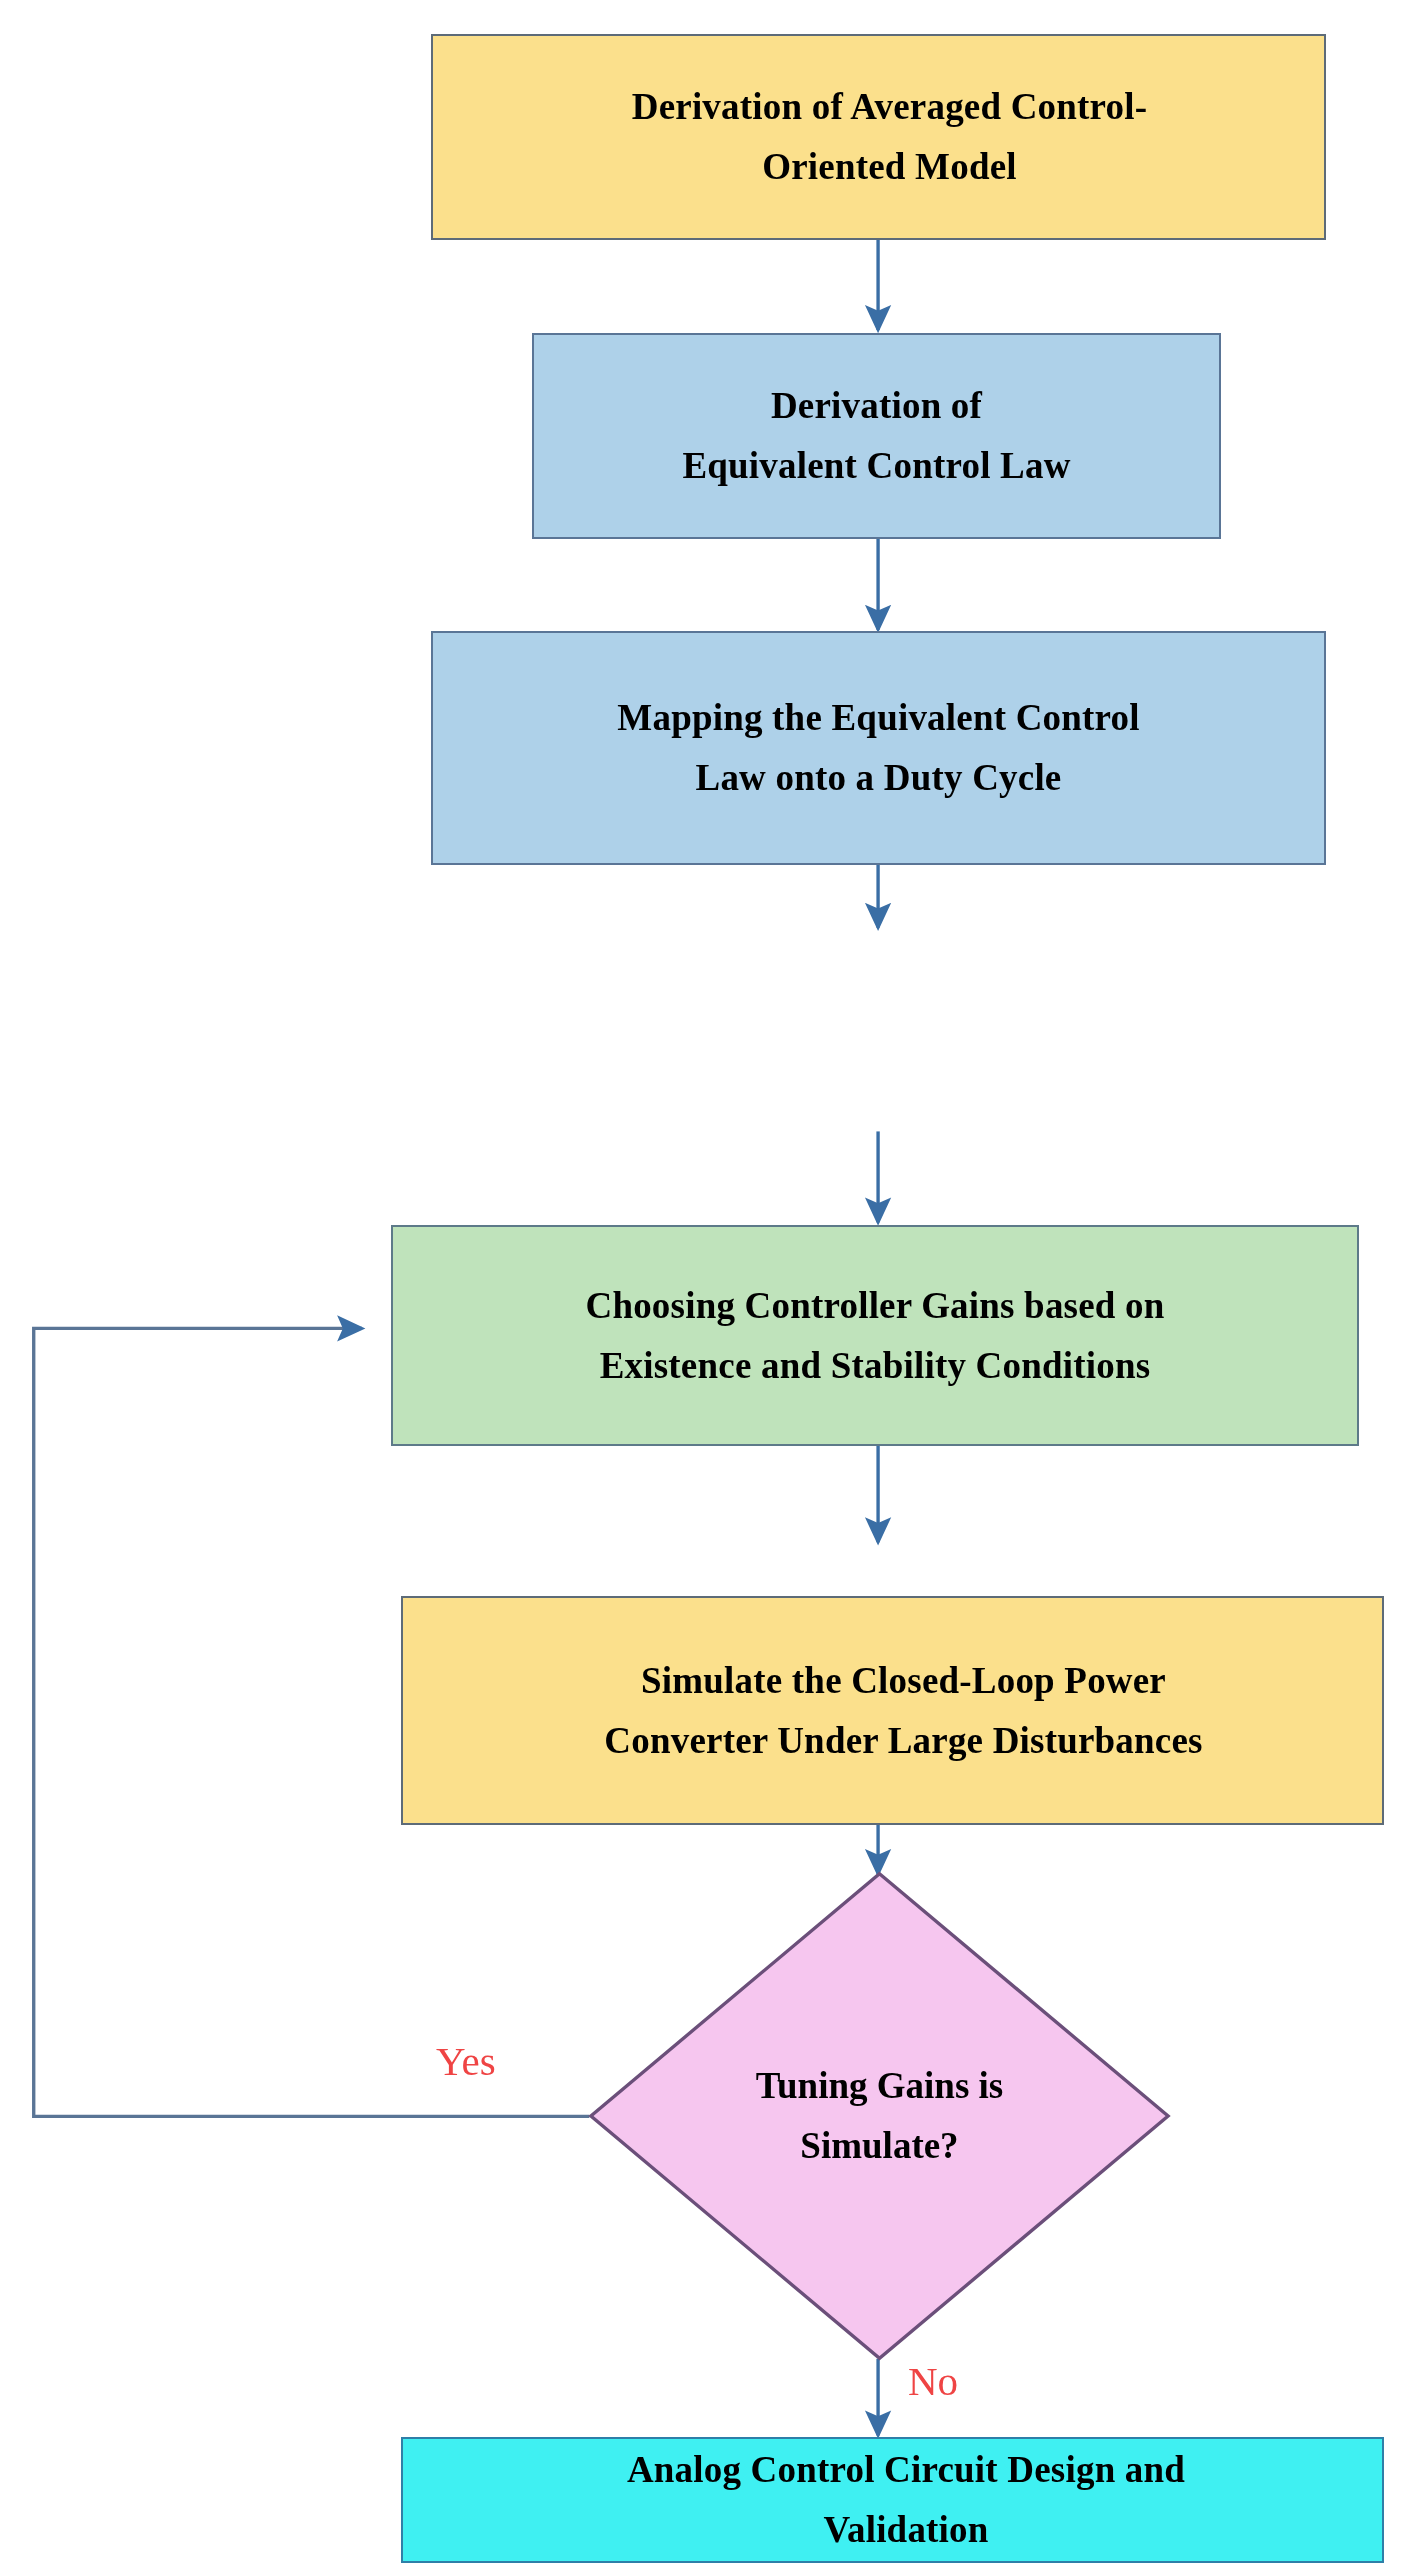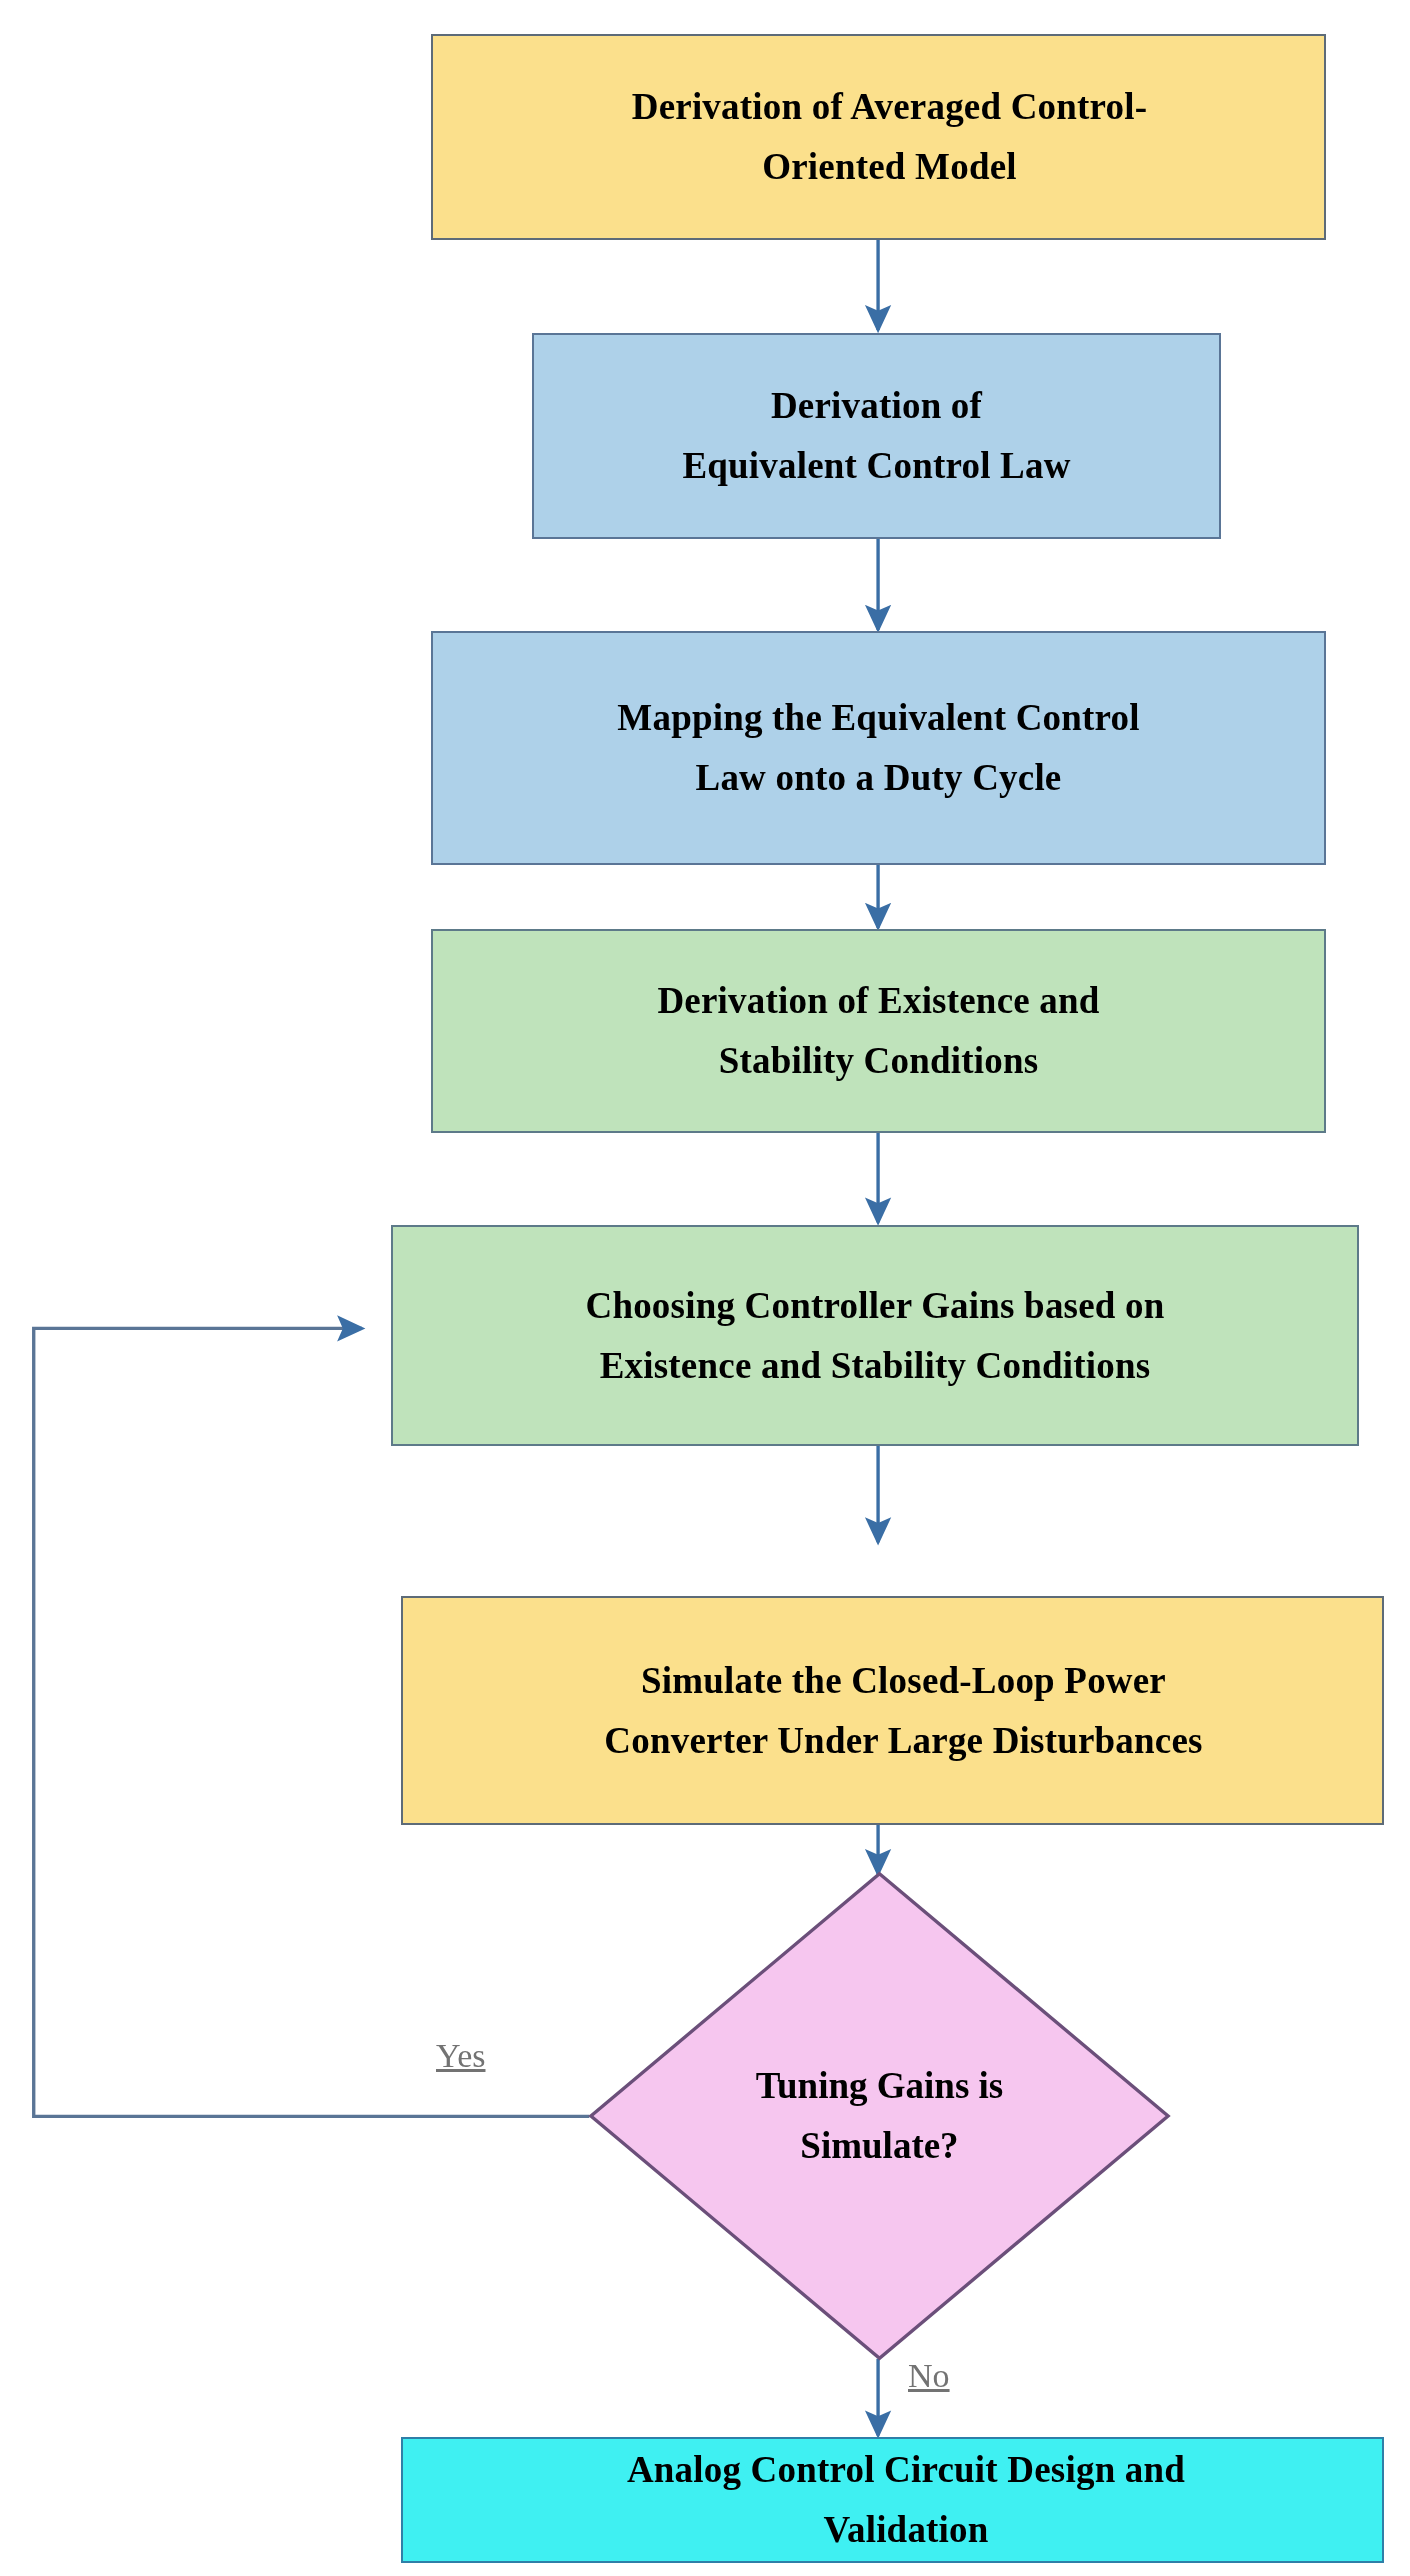--- a/index.html
+++ b/index.html
@@ -86,25 +86,24 @@
   #wires {
     position: absolute;
     left: 0;
     top: 0;
     width: 1411px;
     height: 2576px;
     pointer-events: none;
   }
   .edge-label {
     position: absolute;
-    font-size: 34px;
+    font-size: 41px;
     font-weight: normal;
-    color: #737373;
+    color: #ef4444;
     white-space: nowrap;
-    text-decoration: underline;
   }
 </style>
 </head>
 <body>
 
 <div id="canvas">
 
   <svg id="wires" viewBox="0 0 1676 3060" xmlns="http://www.w3.org/2000/svg">
     <defs>
       <marker id="arrow" markerWidth="9" markerHeight="9" refX="7.4" refY="4.5" orient="auto" markerUnits="strokeWidth">
@@ -143,26 +142,20 @@
     </span>
   </div>
 
   <div class="node theme-blue" style="left:431px; top:631px; width:895px; height:234px;">
     <span class="label">
       <span>Mapping the Equivalent Control</span><br>
       <span>Law onto a Duty Cycle</span>
     </span>
   </div>
 
-  <div class="node theme-green" style="left:431px; top:929px; width:895px; height:204px;">
-    <span class="label">
-      <span>Derivation of Existence and</span><br>
-      <span>Stability Conditions</span>
-    </span>
-  </div>
 
   <div class="node theme-green" style="left:391px; top:1225px; width:968px; height:221px;">
     <span class="label">
       <span>Choosing Controller Gains based on</span><br>
       <span>Existence and Stability Conditions</span>
     </span>
   </div>
 
   <div class="node theme-amber" style="left:401px; top:1551px; width:983px; height:229px;margin-top:45px;">
     <span class="label">

